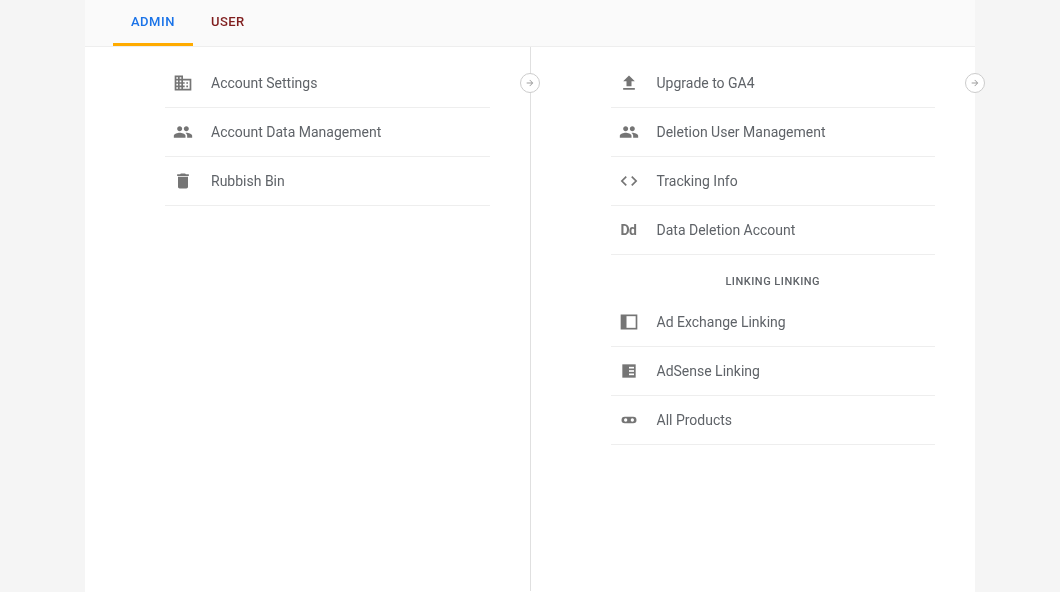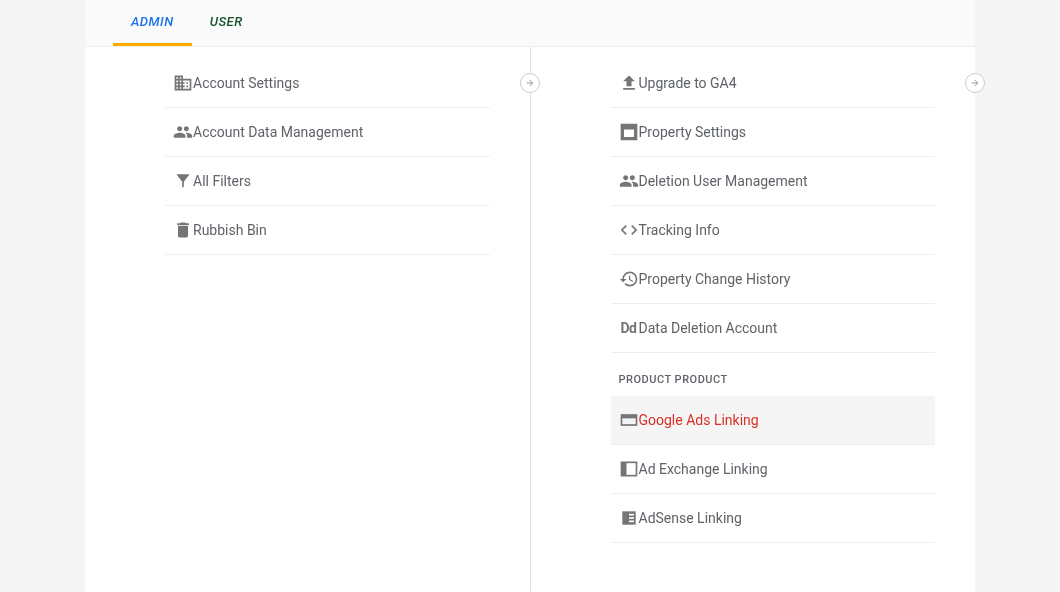--- a/index.html
+++ b/index.html
@@ -17,47 +17,47 @@
     .container {
       background: #fff;
       margin: 0 85px;
       height: 100%;
     }
     .tabs {
       display: flex;
       border-bottom: 1px solid #eee;
       padding-left: 28px;
       background: #fafafa;
-      font-style: italic;
     }
     .tab {
       padding: 14px 18px;
       font-size: 13px;
       font-weight: 500;
       letter-spacing: 0.5px;
-      color: #14532d;
+      color: #7f1d1d;
       cursor: pointer;
       border-bottom: 3px solid transparent;
     }
     .tab.active {
       color: #1a73e8;
       border-bottom-color: #ffab00;
     }
     .columns {
       display: flex;
       height: calc(100% - 48px);
     }
     .column {
       flex: 1;
       border-right: 1px solid #e0e0e0;
       position: relative;
       padding: 12px 40px 0 80px;
     }
     .column:last-child {
       border-right: none;
+      text-align: center;
     }
     .toggle-circle {
       position: absolute;
       top: 26px;
       right: -10px;
       width: 20px;
       height: 20px;
       border: 1px solid #ccc;
       border-radius: 50%;
       background: #fff;
@@ -71,20 +71,21 @@
       width: 10px;
       height: 10px;
       fill: #9e9e9e;
     }
     .menu-item {
       display: flex;
       align-items: center;
       padding: 14px 8px;
       border-bottom: 1px solid #eee;
       cursor: pointer;
+      gap: 18px;
     }
     .menu-item.selected {
       background: #f5f5f5;
     }
     .menu-item.selected .menu-label {
       color: #d93025;
     }
     .menu-icon {
       width: 20px;
       height: 20px;
@@ -145,29 +146,20 @@
 
       <div class="menu-item">
         <span class="menu-icon">
           <svg viewBox="0 0 24 24">
               <path d="M16 11c1.66 0 2.99-1.34 2.99-3S17.66 5 16 5s-3 1.34-3 3 1.34 3 3 3zm-8 0c1.66 0 2.99-1.34 2.99-3S9.66 5 8 5 5 6.34 5 8s1.34 3 3 3zm0 2c-2.33 0-7 1.17-7 3.5V19h14v-2.5c0-2.33-4.67-3.5-7-3.5zm8 0c-.29 0-.62.02-.97.05 1.16.84 1.97 1.97 1.97 3.45V19h6v-2.5c0-2.33-4.67-3.5-7-3.5z"></path>
             </svg>
         </span>
         <span class="menu-label">Account Data Management</span>
       </div>
 
-      <div class="menu-item">
-        <span class="menu-icon">
-          <svg viewBox="0 0 24 24">
-              <path d="M10 18h4v-2h-4v2zM3 6v2h18V6H3zm3 7h12v-2H6v2z" opacity="0"></path>
-              <path d="M4 4l7 9v7l2-1v-6l7-9H4z"></path>
-            </svg>
-        </span>
-        <span class="menu-label">All Filters</span>
-      </div>
 
 
       <div class="menu-item">
         <span class="menu-icon">
           <svg viewBox="0 0 24 24">
               <path d="M6 19c0 1.1.9 2 2 2h8c1.1 0 2-.9 2-2V7H6v12zM19 4h-3.5l-1-1h-5l-1 1H5v2h14V4z"></path>
             </svg>
         </span>
         <span class="menu-label">Rubbish Bin</span>
       </div>
@@ -182,72 +174,47 @@
 
       <div class="menu-item">
         <span class="menu-icon">
           <svg viewBox="0 0 24 24">
               <path d="M9 16h6v-6h4l-7-7-7 7h4v6zm-4 2h14v2H5v-2z"></path>
             </svg>
         </span>
         <span class="menu-label">Upgrade to GA4</span>
       </div>
 
-      <div class="menu-item">
-        <span class="menu-icon">
-          <svg viewBox="0 0 24 24">
-              <path d="M3 3v18h18V3H3zm16 16H5V8h14v11zm0-13H5V5h14v2z" fill="none" stroke="#757575" stroke-width="2"></path>
-            </svg>
-        </span>
-        <span class="menu-label">Property Settings</span>
-      </div>
 
       <div class="menu-item">
         <span class="menu-icon">
           <svg viewBox="0 0 24 24">
               <path d="M16 11c1.66 0 2.99-1.34 2.99-3S17.66 5 16 5s-3 1.34-3 3 1.34 3 3 3zm-8 0c1.66 0 2.99-1.34 2.99-3S9.66 5 8 5 5 6.34 5 8s1.34 3 3 3zm0 2c-2.33 0-7 1.17-7 3.5V19h14v-2.5c0-2.33-4.67-3.5-7-3.5zm8 0c-.29 0-.62.02-.97.05 1.16.84 1.97 1.97 1.97 3.45V19h6v-2.5c0-2.33-4.67-3.5-7-3.5z"></path>
             </svg>
         </span>
         <span class="menu-label">Deletion User Management</span>
       </div>
 
       <div class="menu-item">
         <span class="menu-icon">
           <svg viewBox="0 0 24 24">
               <path d="M9.4 16.6L4.8 12l4.6-4.6L8 6l-6 6 6 6 1.4-1.4zm5.2 0l4.6-4.6-4.6-4.6L16 6l6 6-6 6-1.4-1.4z"></path>
             </svg>
         </span>
         <span class="menu-label">Tracking Info</span>
       </div>
 
-      <div class="menu-item">
-        <span class="menu-icon">
-          <svg viewBox="0 0 24 24">
-              <path d="M13 3a9 9 0 00-9 9H1l3.89 3.89.07.14L9 12H6c0-3.87 3.13-7 7-7s7 3.13 7 7-3.13 7-7 7c-1.93 0-3.68-.79-4.94-2.06l-1.42 1.42A8.954 8.954 0 0013 21a9 9 0 000-18zm-1 5v5l4.28 2.54.72-1.21-3.5-2.08V8H12z"></path>
-            </svg>
-        </span>
-        <span class="menu-label">Property Change History</span>
-      </div>
 
       <div class="menu-item">
         <span class="menu-icon dd-icon">Dd</span>
         <span class="menu-label">Data Deletion Account</span>
       </div>
 
-      <div class="section-header">PRODUCT PRODUCT</div>
-
-      <div class="menu-item selected">
-        <span class="menu-icon">
-          <svg viewBox="0 0 24 24">
-              <rect x="3" y="6" width="18" height="12" fill="none" stroke="#757575" stroke-width="2"></rect>
-              <rect x="3" y="6" width="18" height="4" fill="#757575"></rect>
-            </svg>
-        </span>
-        <span class="menu-label">Google Ads Linking</span>
-      </div>
+      <div class="section-header">LINKING LINKING</div>
+
 
       <div class="menu-item">
         <span class="menu-icon">
           <svg viewBox="0 0 24 24">
               <rect x="3" y="4" width="18" height="16" fill="none" stroke="#757575" stroke-width="2"></rect>
               <rect x="3" y="4" width="6" height="16" fill="#757575"></rect>
             </svg>
         </span>
         <span class="menu-label">Ad Exchange Linking</span>
       </div>
@@ -257,16 +224,26 @@
           <svg viewBox="0 0 24 24">
               <rect x="4" y="4" width="16" height="16" fill="#757575"></rect>
               <rect x="12" y="7" width="6" height="2" fill="#fff"></rect>
               <rect x="12" y="11" width="6" height="2" fill="#fff"></rect>
               <rect x="12" y="15" width="6" height="2" fill="#fff"></rect>
             </svg>
         </span>
         <span class="menu-label">AdSense Linking</span>
       </div>
 
+      <div class="menu-item">
+        <span class="menu-icon">
+          <svg viewBox="0 0 24 24">
+              <rect x="3" y="8" width="18" height="8" rx="4" fill="#757575"></rect>
+              <circle cx="8" cy="12" r="2" fill="#fff"></circle>
+              <circle cx="16" cy="12" r="2" fill="#fff"></circle>
+            </svg>
+        </span>
+        <span class="menu-label">All Products</span>
+      </div>
     </div>
 
   </div>
 </div>
 
 </body></html>

